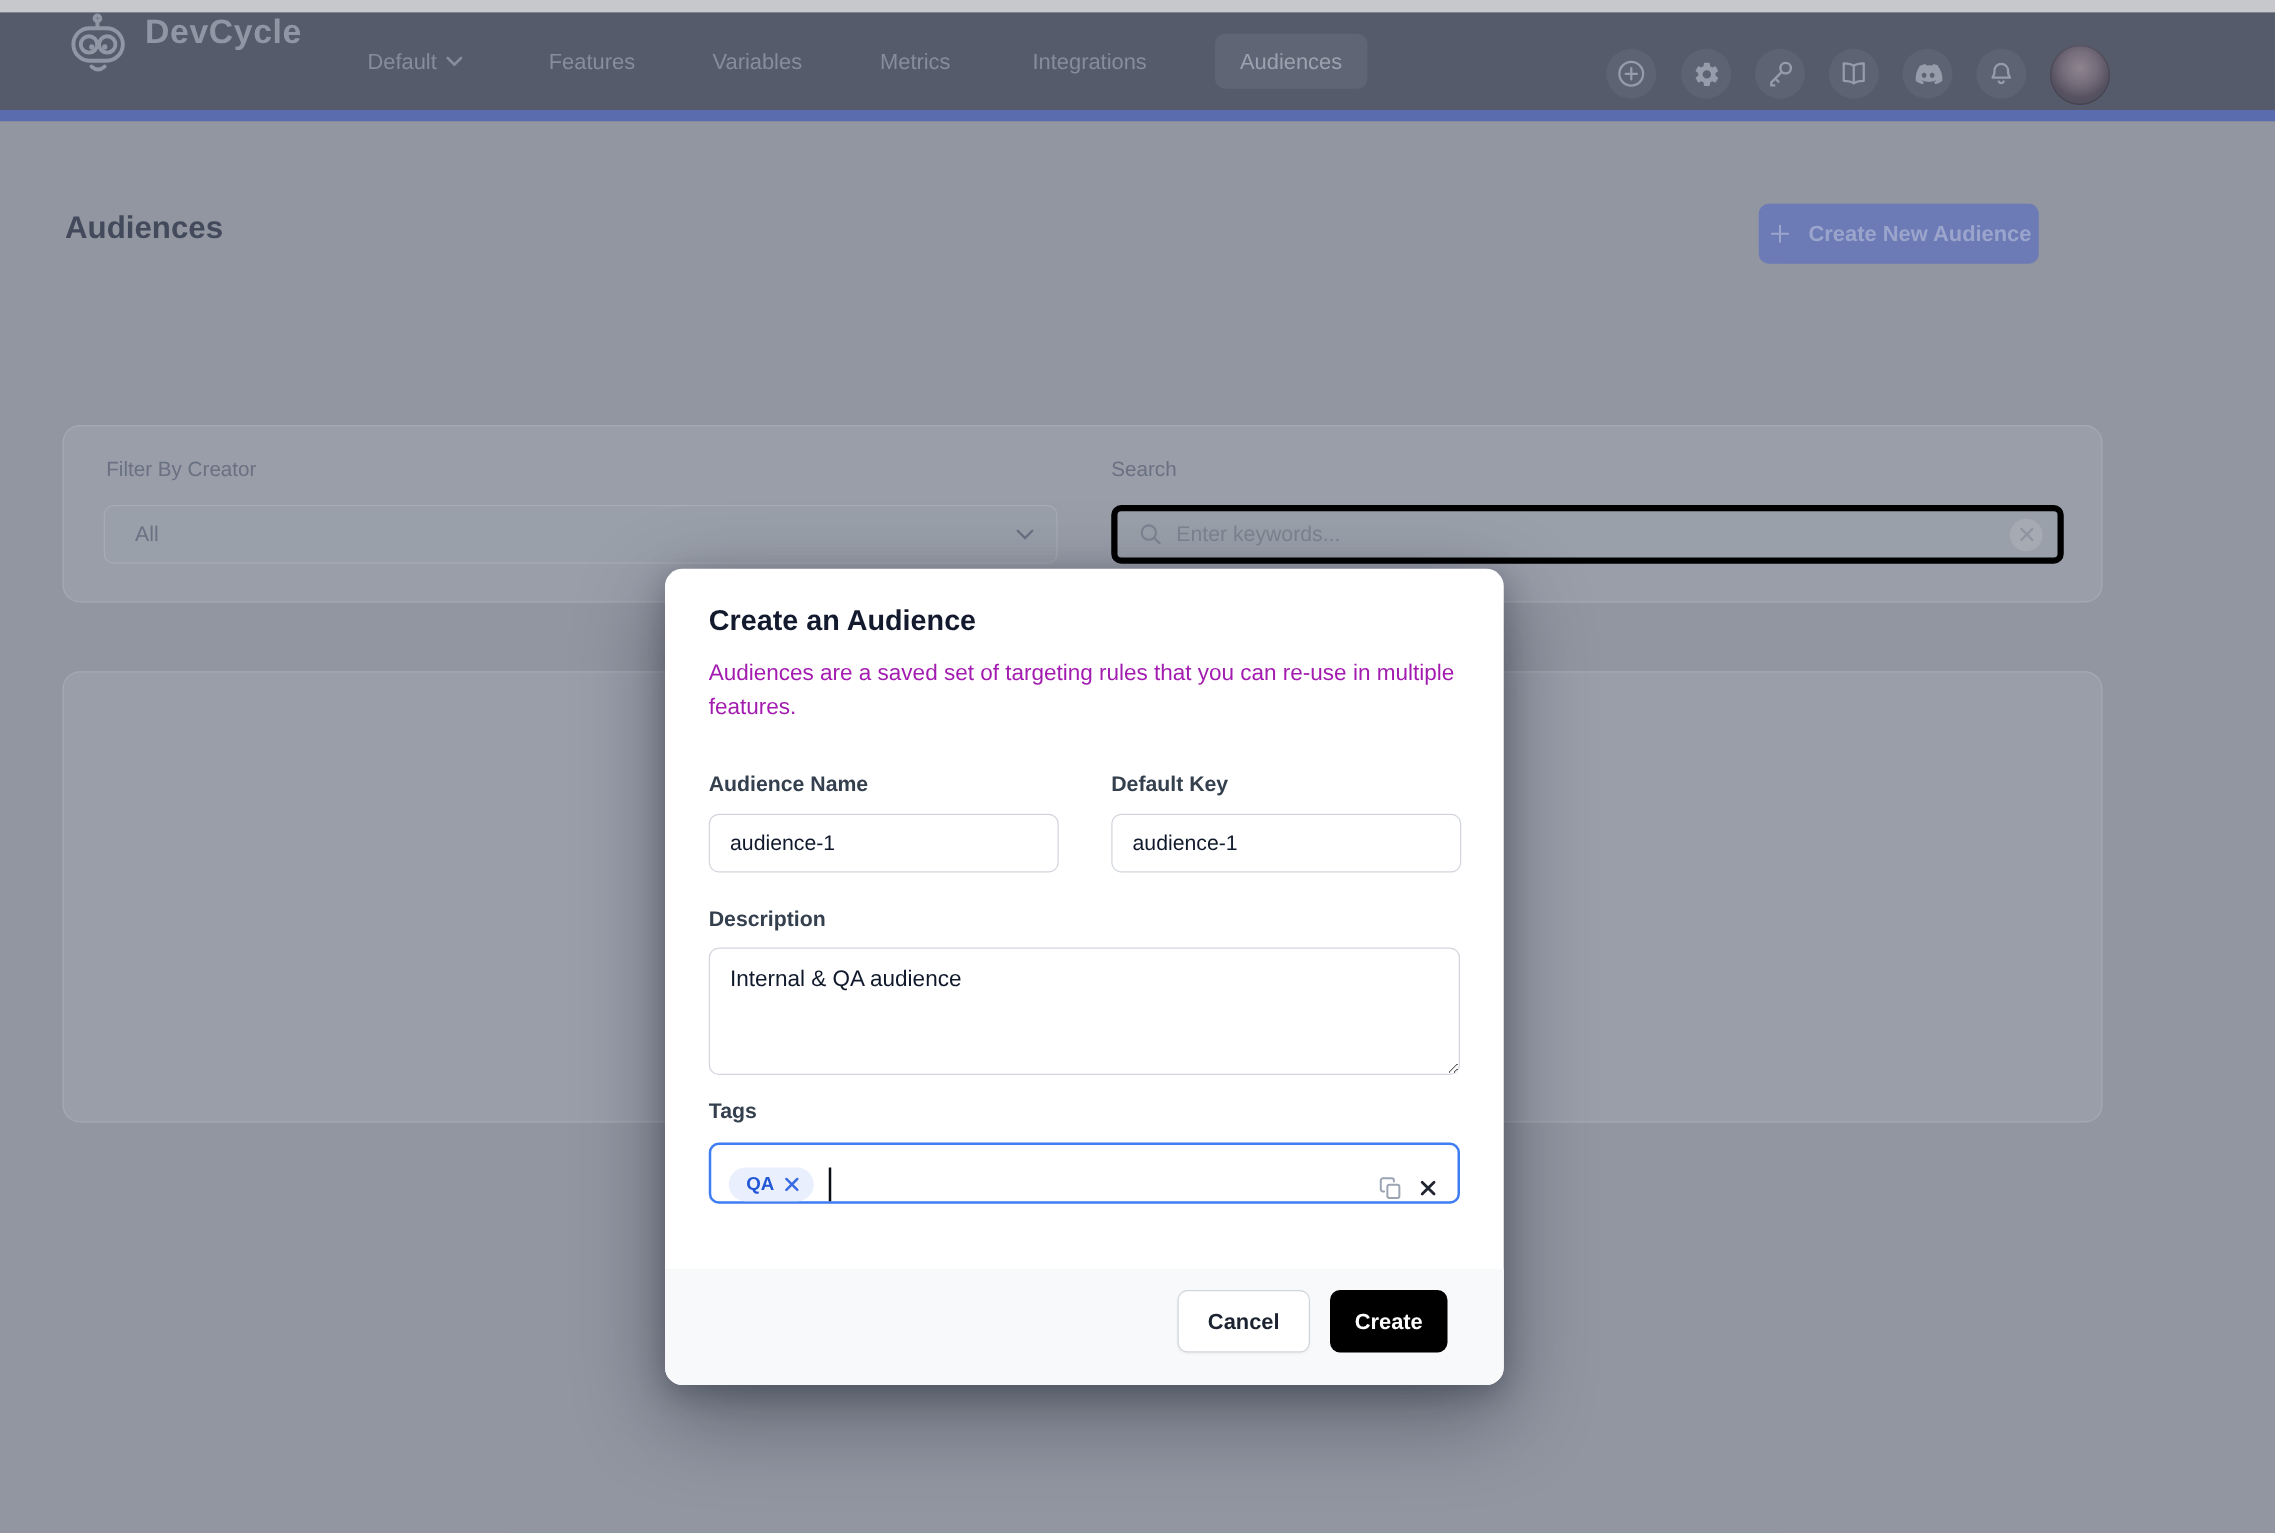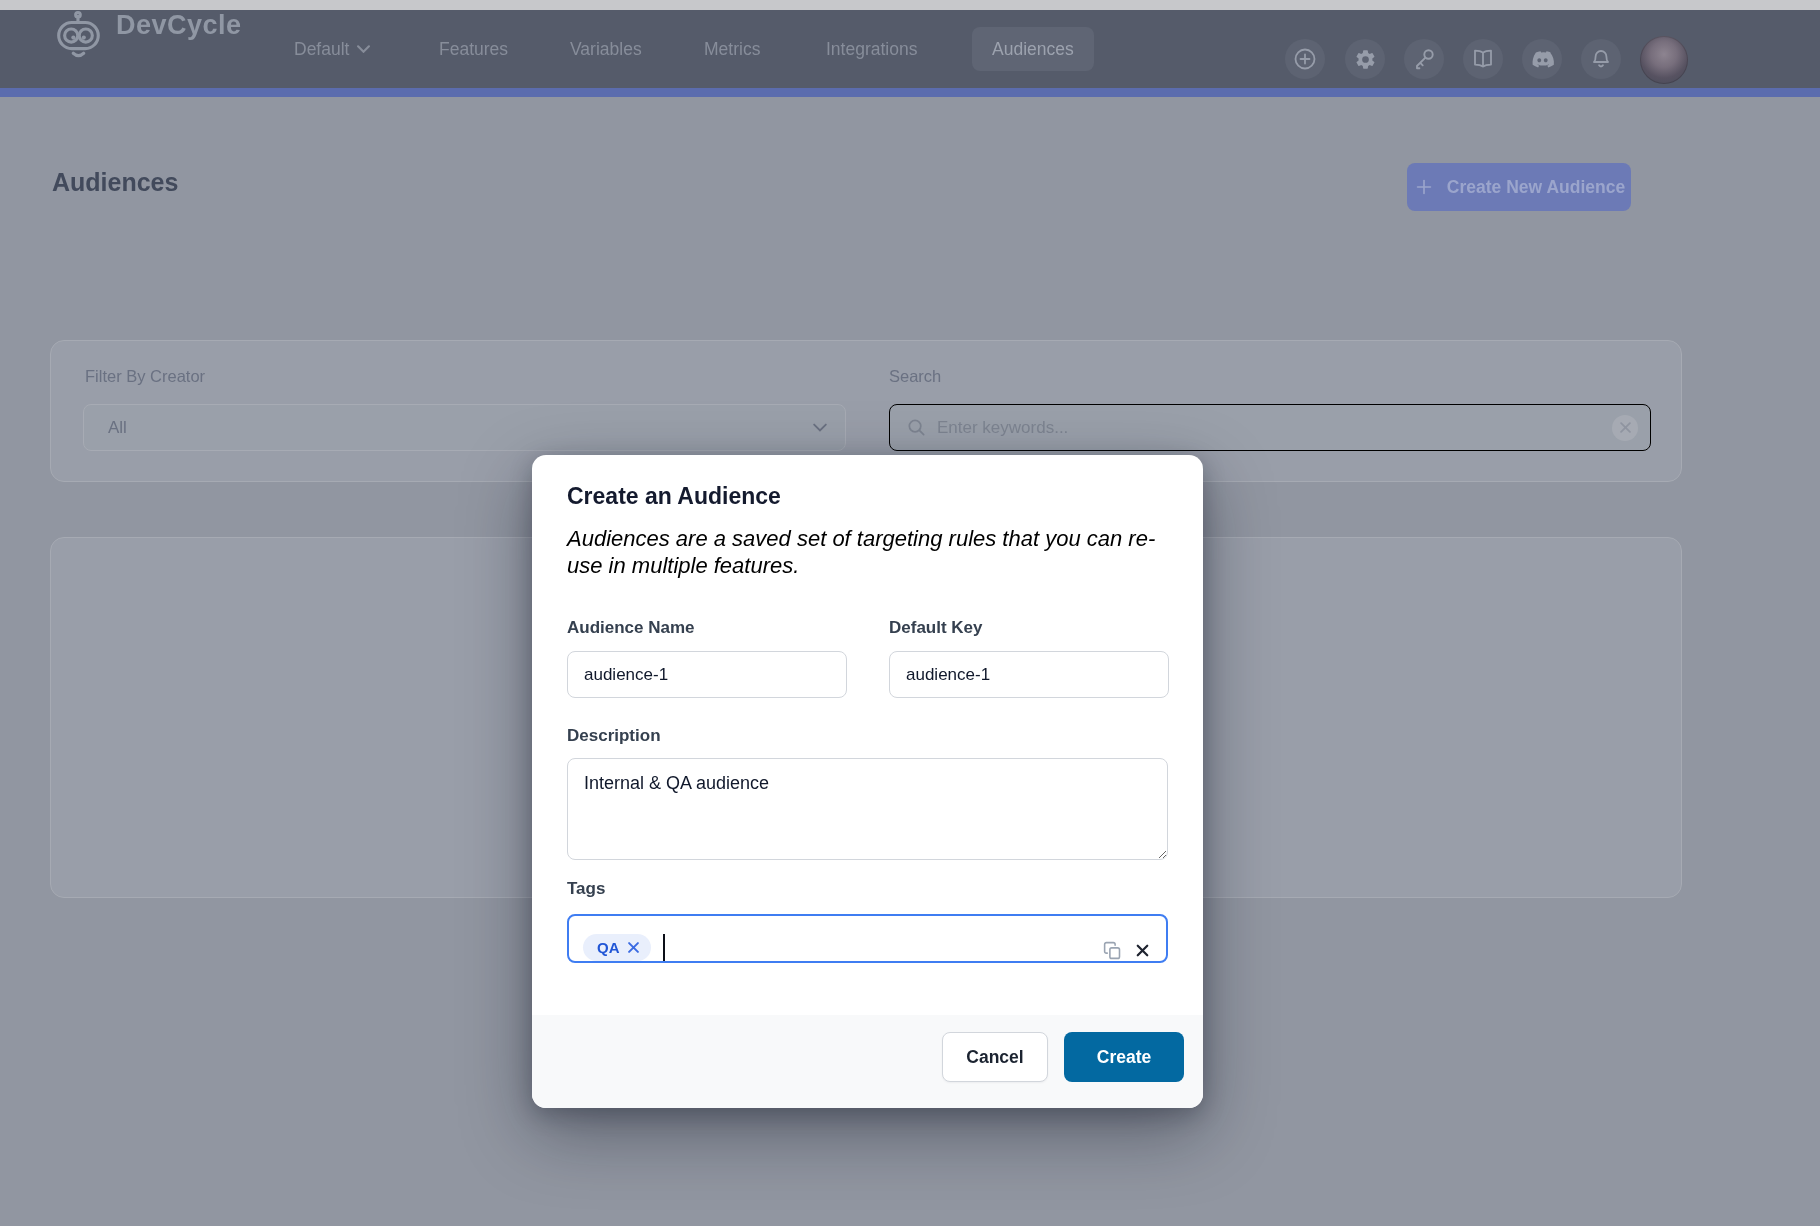--- a/index.html
+++ b/index.html
@@ -33,52 +33,52 @@
                 display:flex; align-items:center; justify-content:center; gap:12px; cursor:pointer; }
   .card { position:absolute; background:#999ea9; border:1px solid #a6aab3; border-radius:14px; }
   .filter-card { left:50px; top:340px; width:1632px; height:142px; }
   .empty-card  { left:50px; top:537px; width:1632px; height:361px; }
   .f-label { position:absolute; font-size:16.5px; font-weight:500; color:#6a7182; }
   .select { position:absolute; left:32px; top:63px; width:763px; height:47px; background:#9aa0aa;
             border:1px solid #a7abb4; border-radius:8px; display:flex; align-items:center;
             padding:0 18px 0 24px; color:#6a7182; font-size:17px; cursor:pointer; }
   .select .grow { flex:1; }
   .search-box { position:absolute; left:838px; top:63px; width:762px; height:47px; background:#9aa0aa;
-                border:1px solid #000000; border-radius:8px; display:flex; align-items:center; padding:0 12px 0 16px; color:#7d8491; }
+                border:5px solid #000000; border-radius:8px; display:flex; align-items:center; padding:0 12px 0 16px; color:#7d8491; }
   .search-box input { flex:1; border:none; background:transparent; outline:none; font-family:inherit;
                       font-size:17px; color:#6a7182; margin-left:10px; }
   .search-box input::placeholder { color:#7d8491; }
   .clear-btn { width:26px; height:26px; border-radius:50%; background:#a6aab3; color:#8f94a0;
                display:flex; align-items:center; justify-content:center; cursor:pointer; flex:0 0 26px; }
 
   
   .backdrop { position:absolute; inset:0; background:transparent; }
   .modal { position:absolute; left:532px; top:455px; width:671px; height:653px; background:#ffffff;
            border-radius:14px; box-shadow:0 24px 70px rgba(10,15,30,.40), 0 6px 22px rgba(10,15,30,.25); }
   .m-title { position:absolute; left:35px; top:28px; font-size:23px; font-weight:700; color:#141a2e; }
-  .m-sub { position:absolute; left:35px; top:70px; width:602px; font-size:22px; line-height:27px; color:#000000;font-style:italic; }
+  .m-sub { position:absolute; left:35px; top:70px; width:602px; font-size:18px; line-height:27px; color:#a21caf; }
   .m-label { position:absolute; font-size:17px; font-weight:600; color:#35404f; }
   .m-input { position:absolute; height:47px; border:1px solid #d2d6dc; border-radius:8px; background:#fff;
              font-family:inherit; font-size:17px; color:#10182b; padding:0 16px; outline:none; }
   .m-textarea { position:absolute; left:35px; top:303px; width:601px; height:102px; border:1px solid #d2d6dc;
                 border-radius:8px; font-family:inherit; font-size:18px; color:#10182b; padding:12px 16px;
                 resize:both; outline:none; line-height:24px; }
   .tags-field { position:absolute; left:35px; top:459px; width:601px; height:49px; border:2px solid #3f7df2;
                 border-radius:8px; display:flex; align-items:flex-end; padding:0 14px; cursor:text; }
   .tag-pill { display:inline-flex; align-items:center; gap:8px; background:#e9effc; color:#2156d6;
               border-radius:15px; padding:5px 12px 5px 14px; font-size:15px; font-weight:700; }
   .caret { width:2px; height:27px; background:#0c0f18; margin-left:12px; }
   .tags-actions { margin-left:auto; display:flex; align-items:center; gap:10px; }
   .m-footer { position:absolute; left:0; top:560px; width:671px; height:93px; background:#f8f9fa;
               border-radius:0 0 14px 14px;padding-left:46px; }
   .btn { position:absolute; top:17px; height:50px; border-radius:8px; font-family:inherit; font-size:17.5px;
          font-weight:600; cursor:pointer; display:flex; align-items:center; justify-content:center; }
   .btn-cancel { left:410px; width:106px; background:#ffffff; border:1px solid #d2d6dc; color:#1b2330;
                 box-shadow:0 1px 2px rgba(16,24,40,.05); }
-  .btn-create { left:532px; width:120px; background:#0369a1; border:none; color:#ffffff; }
+  .btn-create { left:532px; width:94px; background:#000000; border:none; color:#ffffff; }
 
   svg { display:block; }
 </style>
 </head>
 <body>
 
 <div class="screen">
 
   <div class="top-strip"></div>
 

